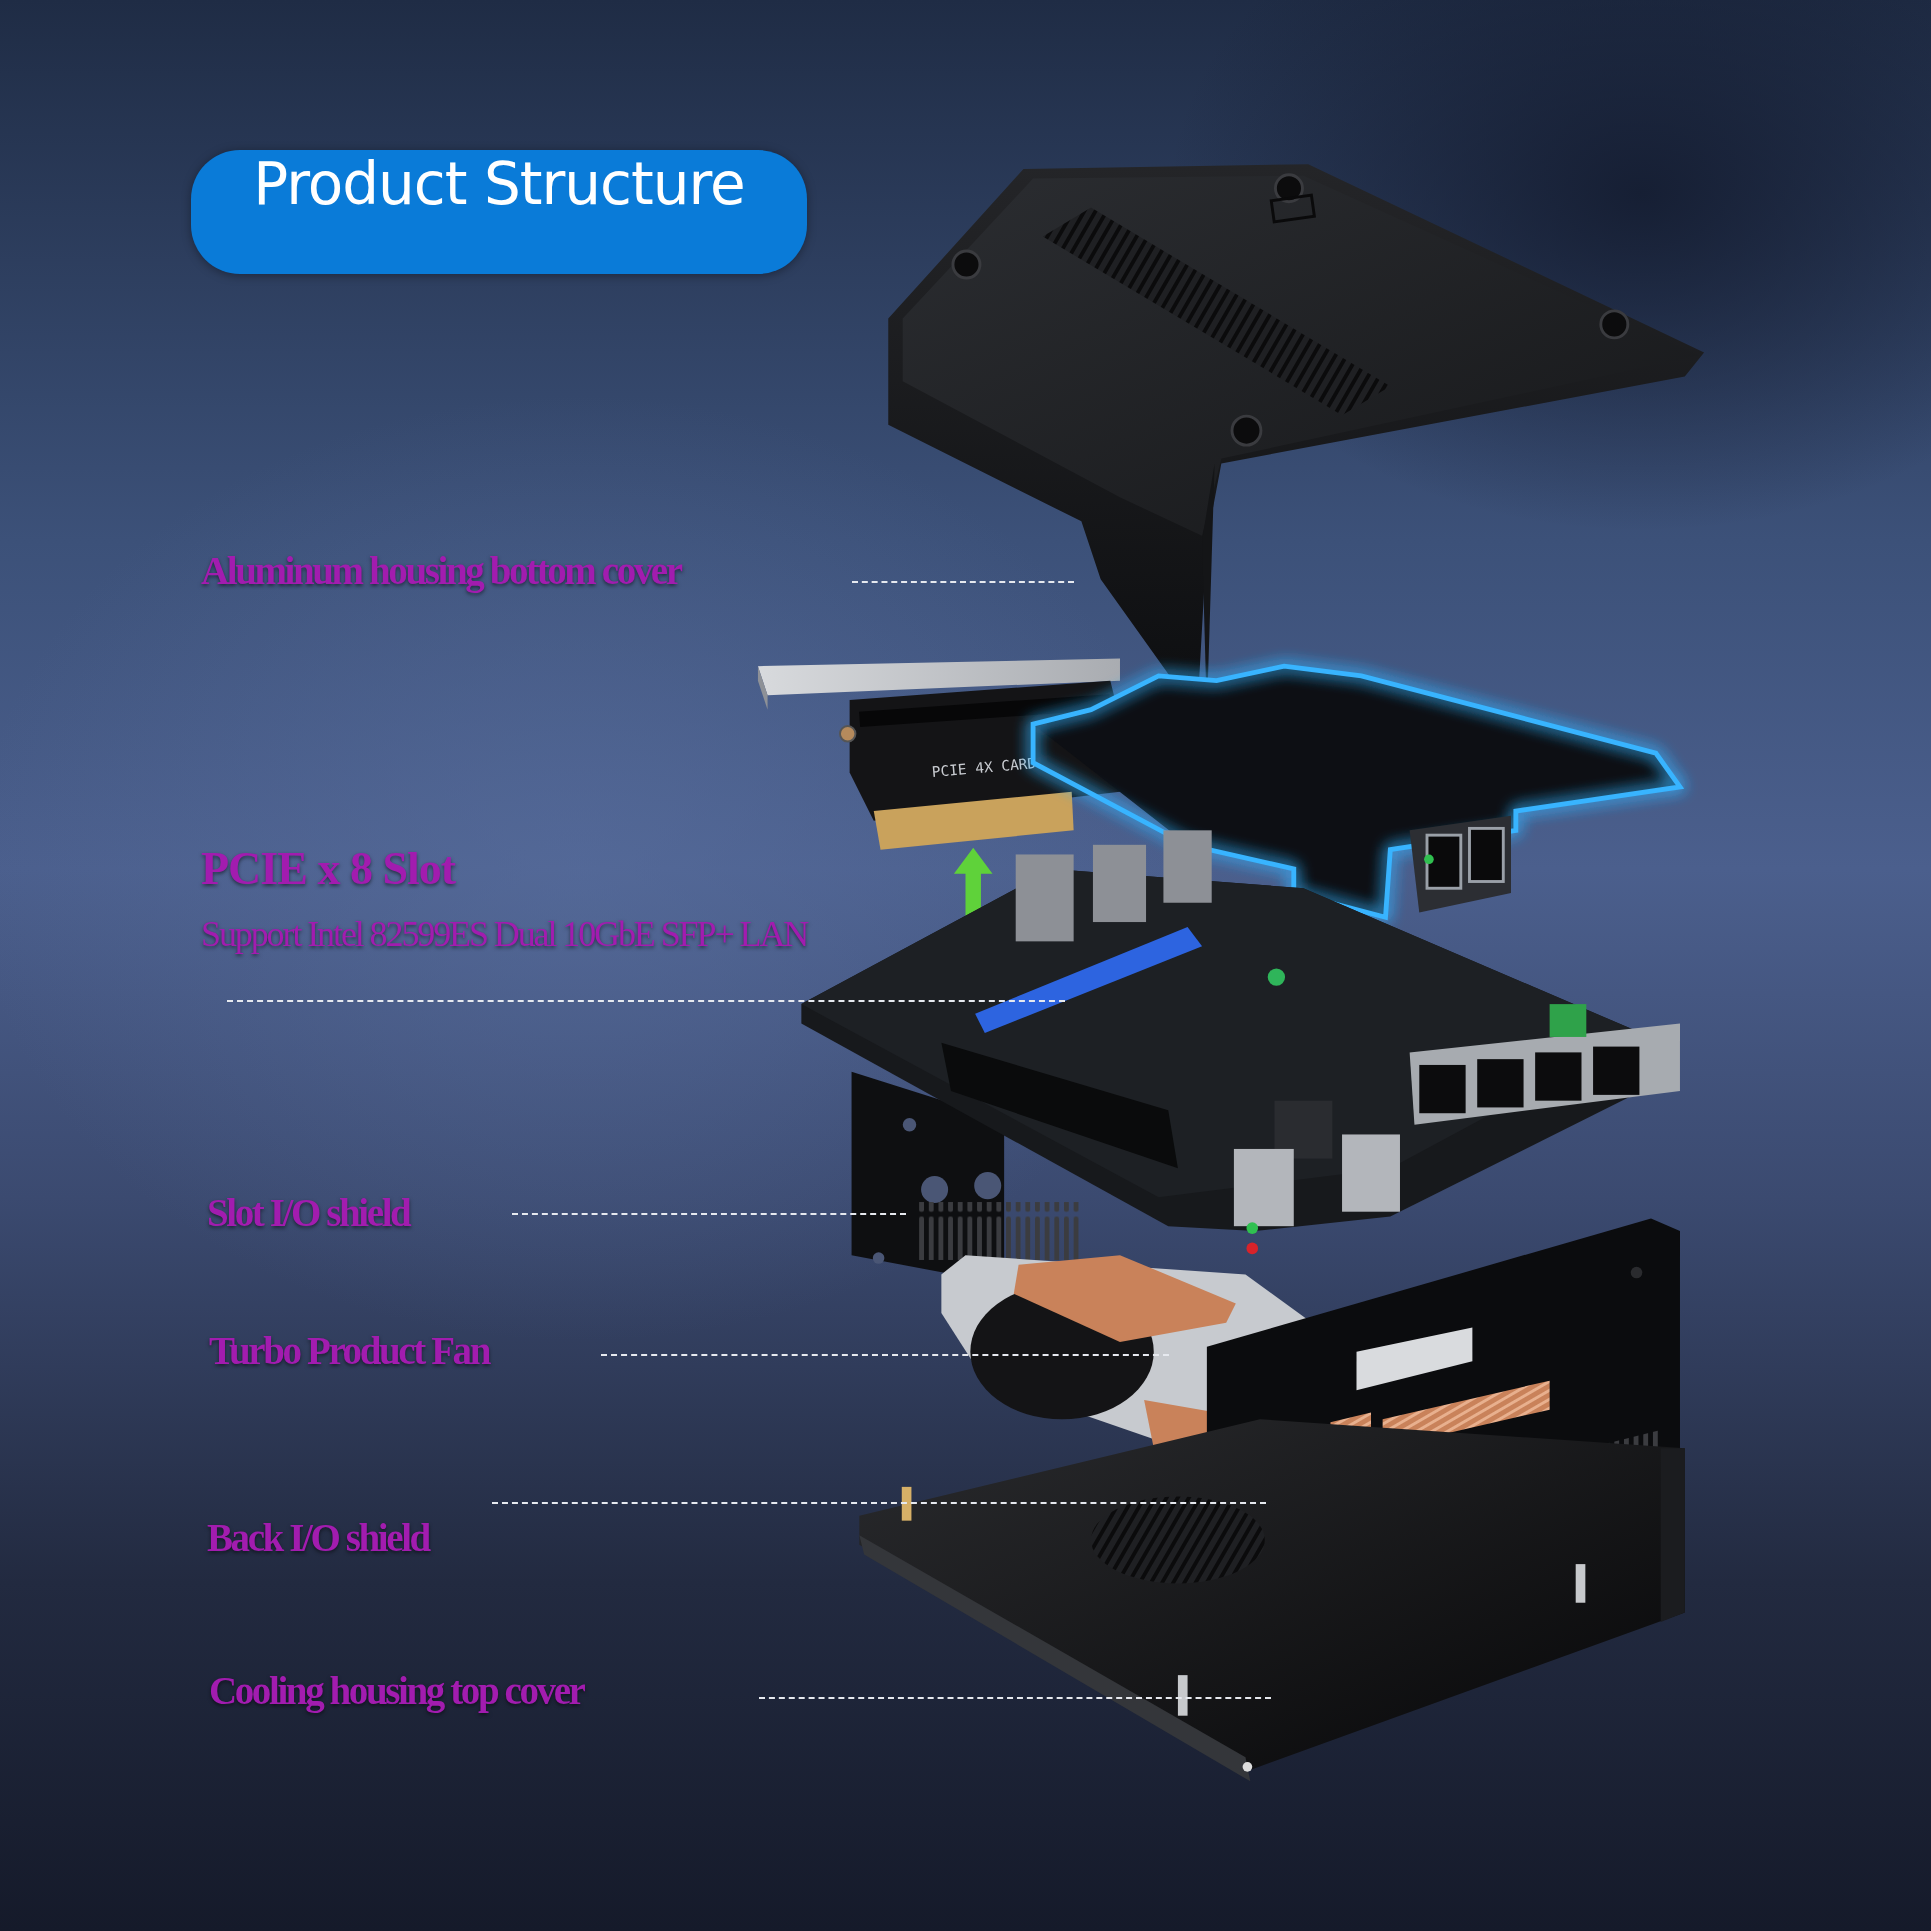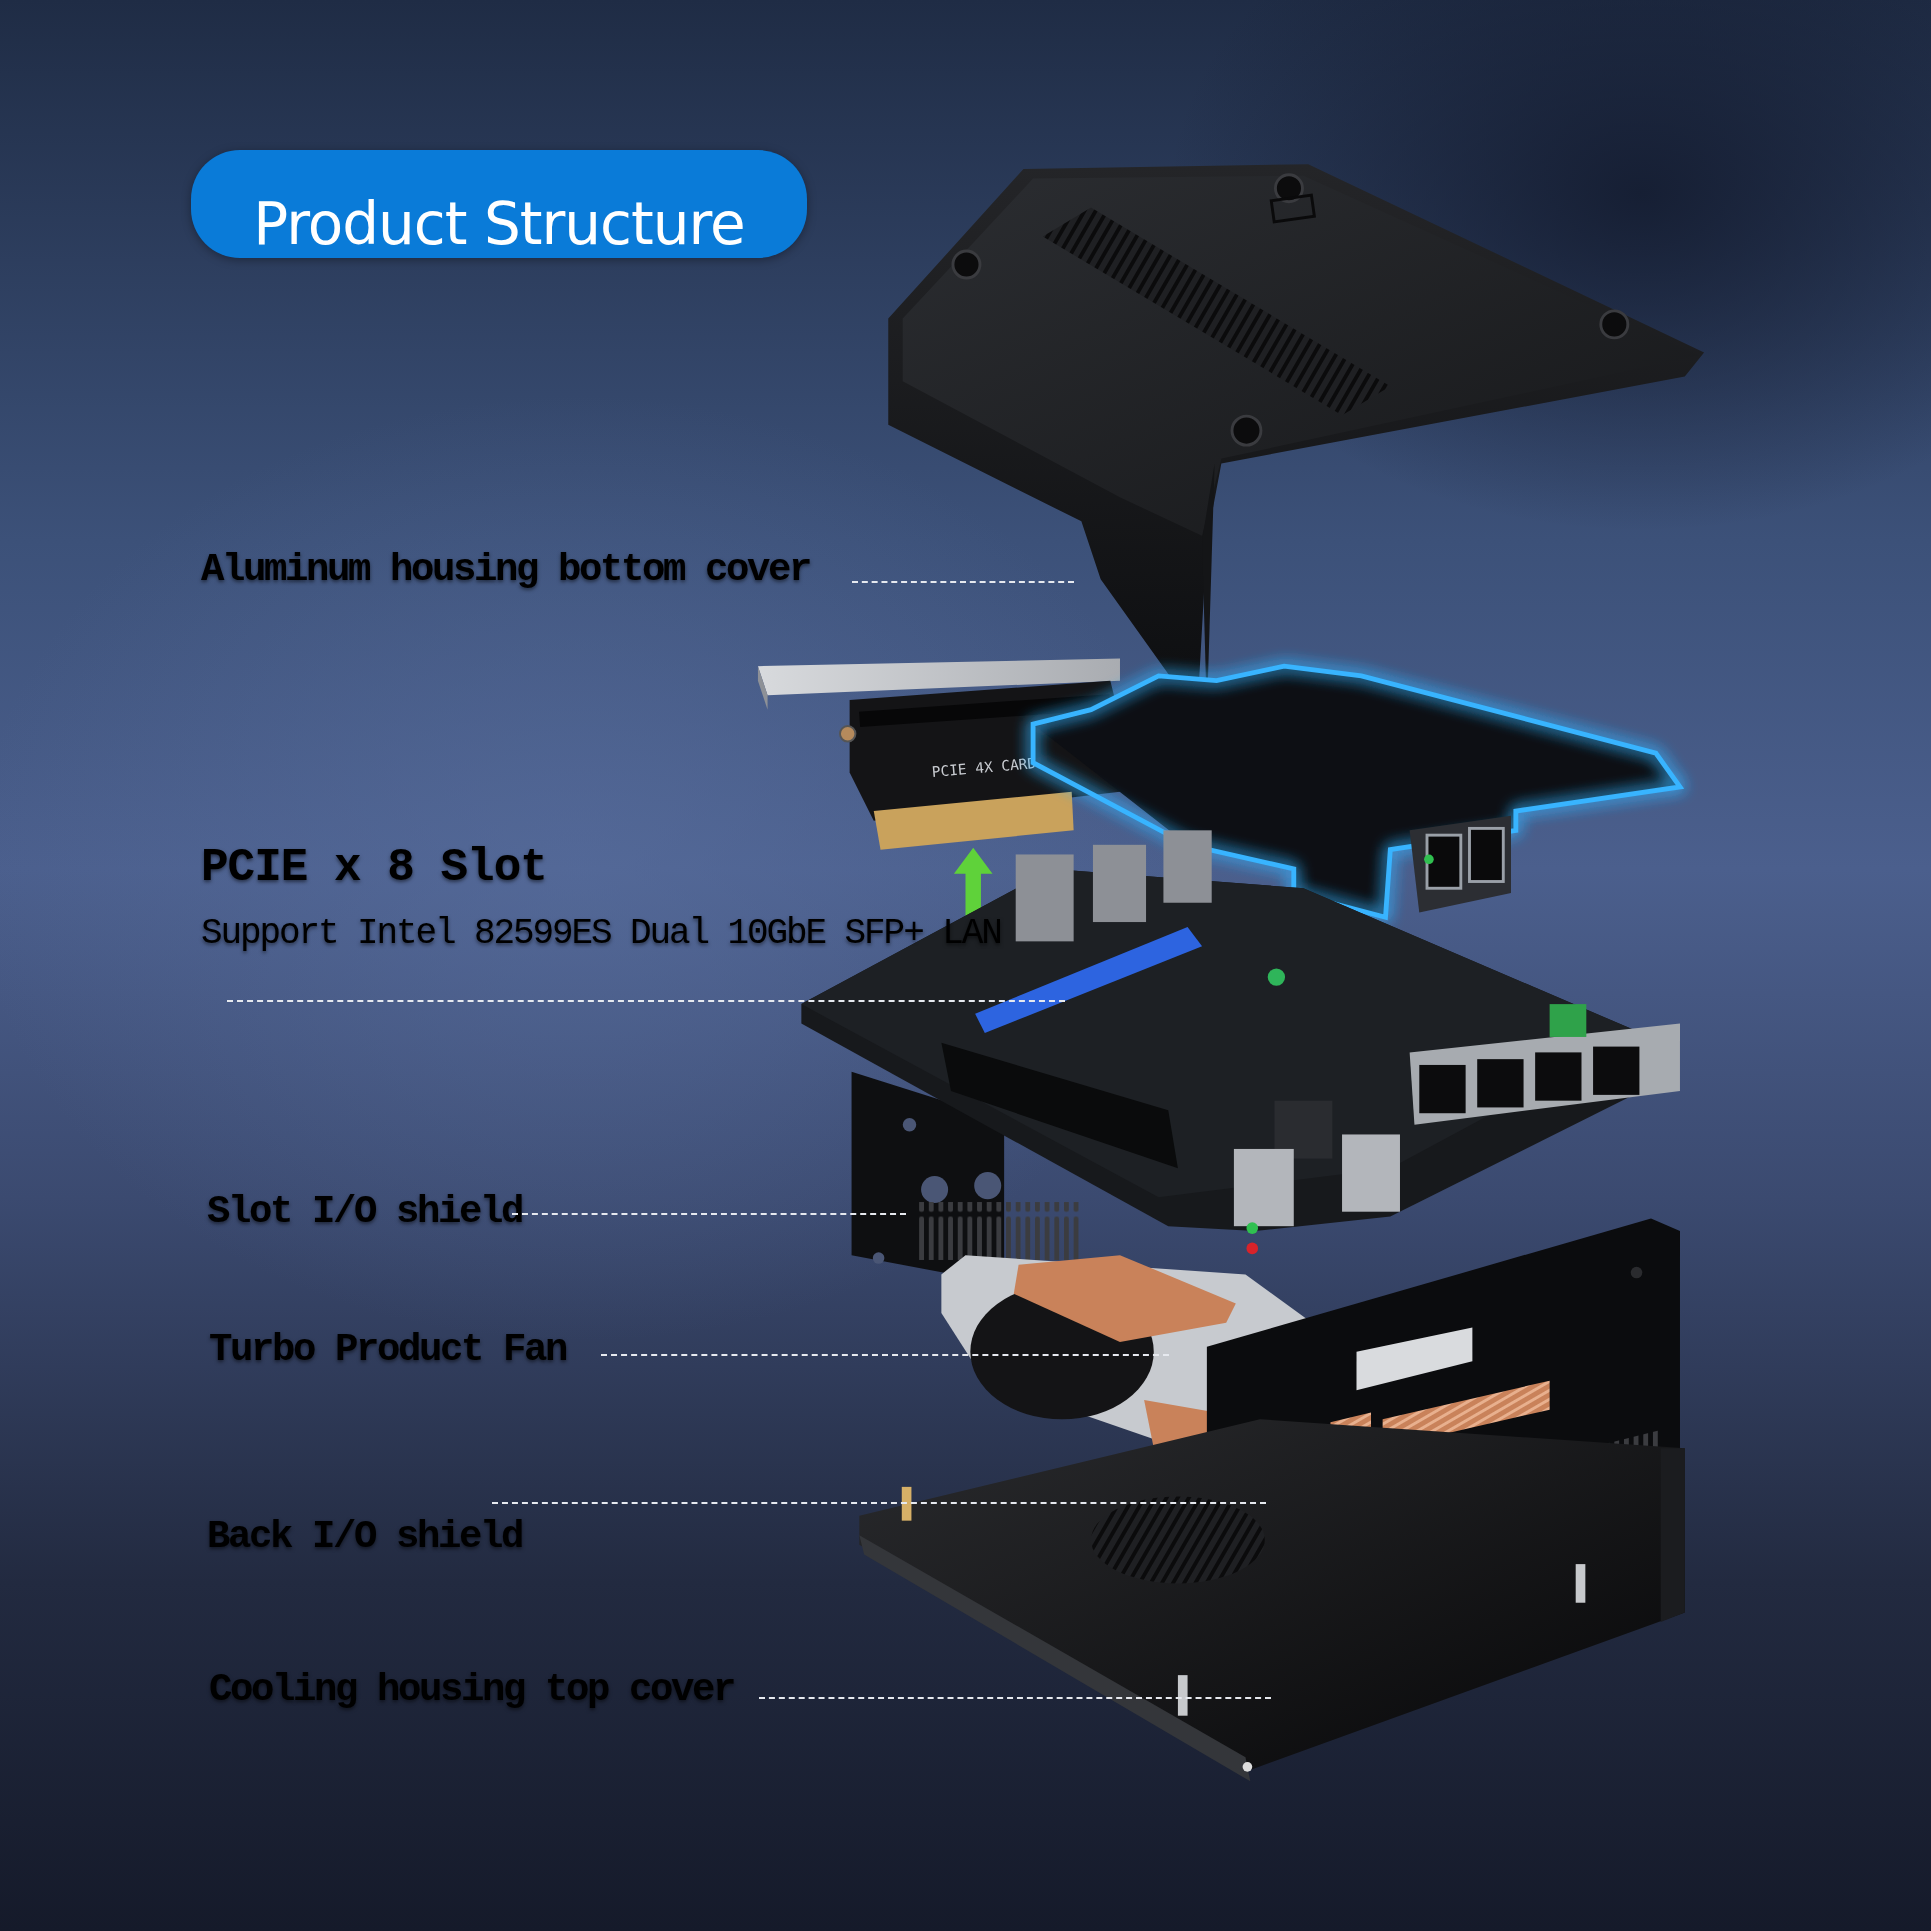--- a/index.html
+++ b/index.html
@@ -5,31 +5,31 @@
   html, body { margin: 0; padding: 0; }
   body {
     width: 1931px; height: 1931px; overflow: hidden; position: relative;
     background:
       radial-gradient(ellipse 869px 676px at 30% 45%, rgba(90,112,160,0.55), rgba(0,0,0,0) 70%),
       radial-gradient(ellipse 676px 483px at 85% 10%, rgba(20,28,48,0.9), rgba(0,0,0,0) 70%),
       linear-gradient(180deg, #1f2c45 0%, #3c5179 28%, #4b5f8d 45%, #3b4a70 62%, #222a40 82%, #151a2a 100%);
     font-family: "Liberation Sans", sans-serif;
   }
   .title-pill {
-    position: absolute; left: 191px; top: 150px; width: 616px; height: 108px;
+    position: absolute; left: 191px; top: 150px; width: 616px; height: 124px;
     background: #0a7bd8; border-radius: 49px;
     box-shadow: 0 1.9px 9.7px rgba(0,0,0,0.35);
-    display: flex; align-items: flex-end; justify-content: center;
+    display: flex; align-items: flex-start; justify-content: center;
   }
   .title-pill span {
     color: #ffffff; font-family: "DejaVu Sans", sans-serif; font-size: 58px;
     letter-spacing: -1px;
   }
   .label {
-    position: absolute; color: #000000; font-family: Liberation Mono, monospace;
+    position: absolute; color: #a21caf; font-family: Liberation Serif, serif;
     font-weight: bold; font-size: 39px; letter-spacing: -2.4px; white-space: nowrap;
     text-shadow: 0 1.9px 3.9px rgba(0,0,0,0.5);
   }
   .label.big { font-size: 46px; letter-spacing: -1px; }
   .label.sub { font-weight: normal; font-size: 36px; letter-spacing: -2.1px; }
   .leader {
     position: absolute; height: 0; border-top: 2.9px dashed #e6e9ef;
   }
   svg.art { position: absolute; left: 0; top: 0; }
 </style>

